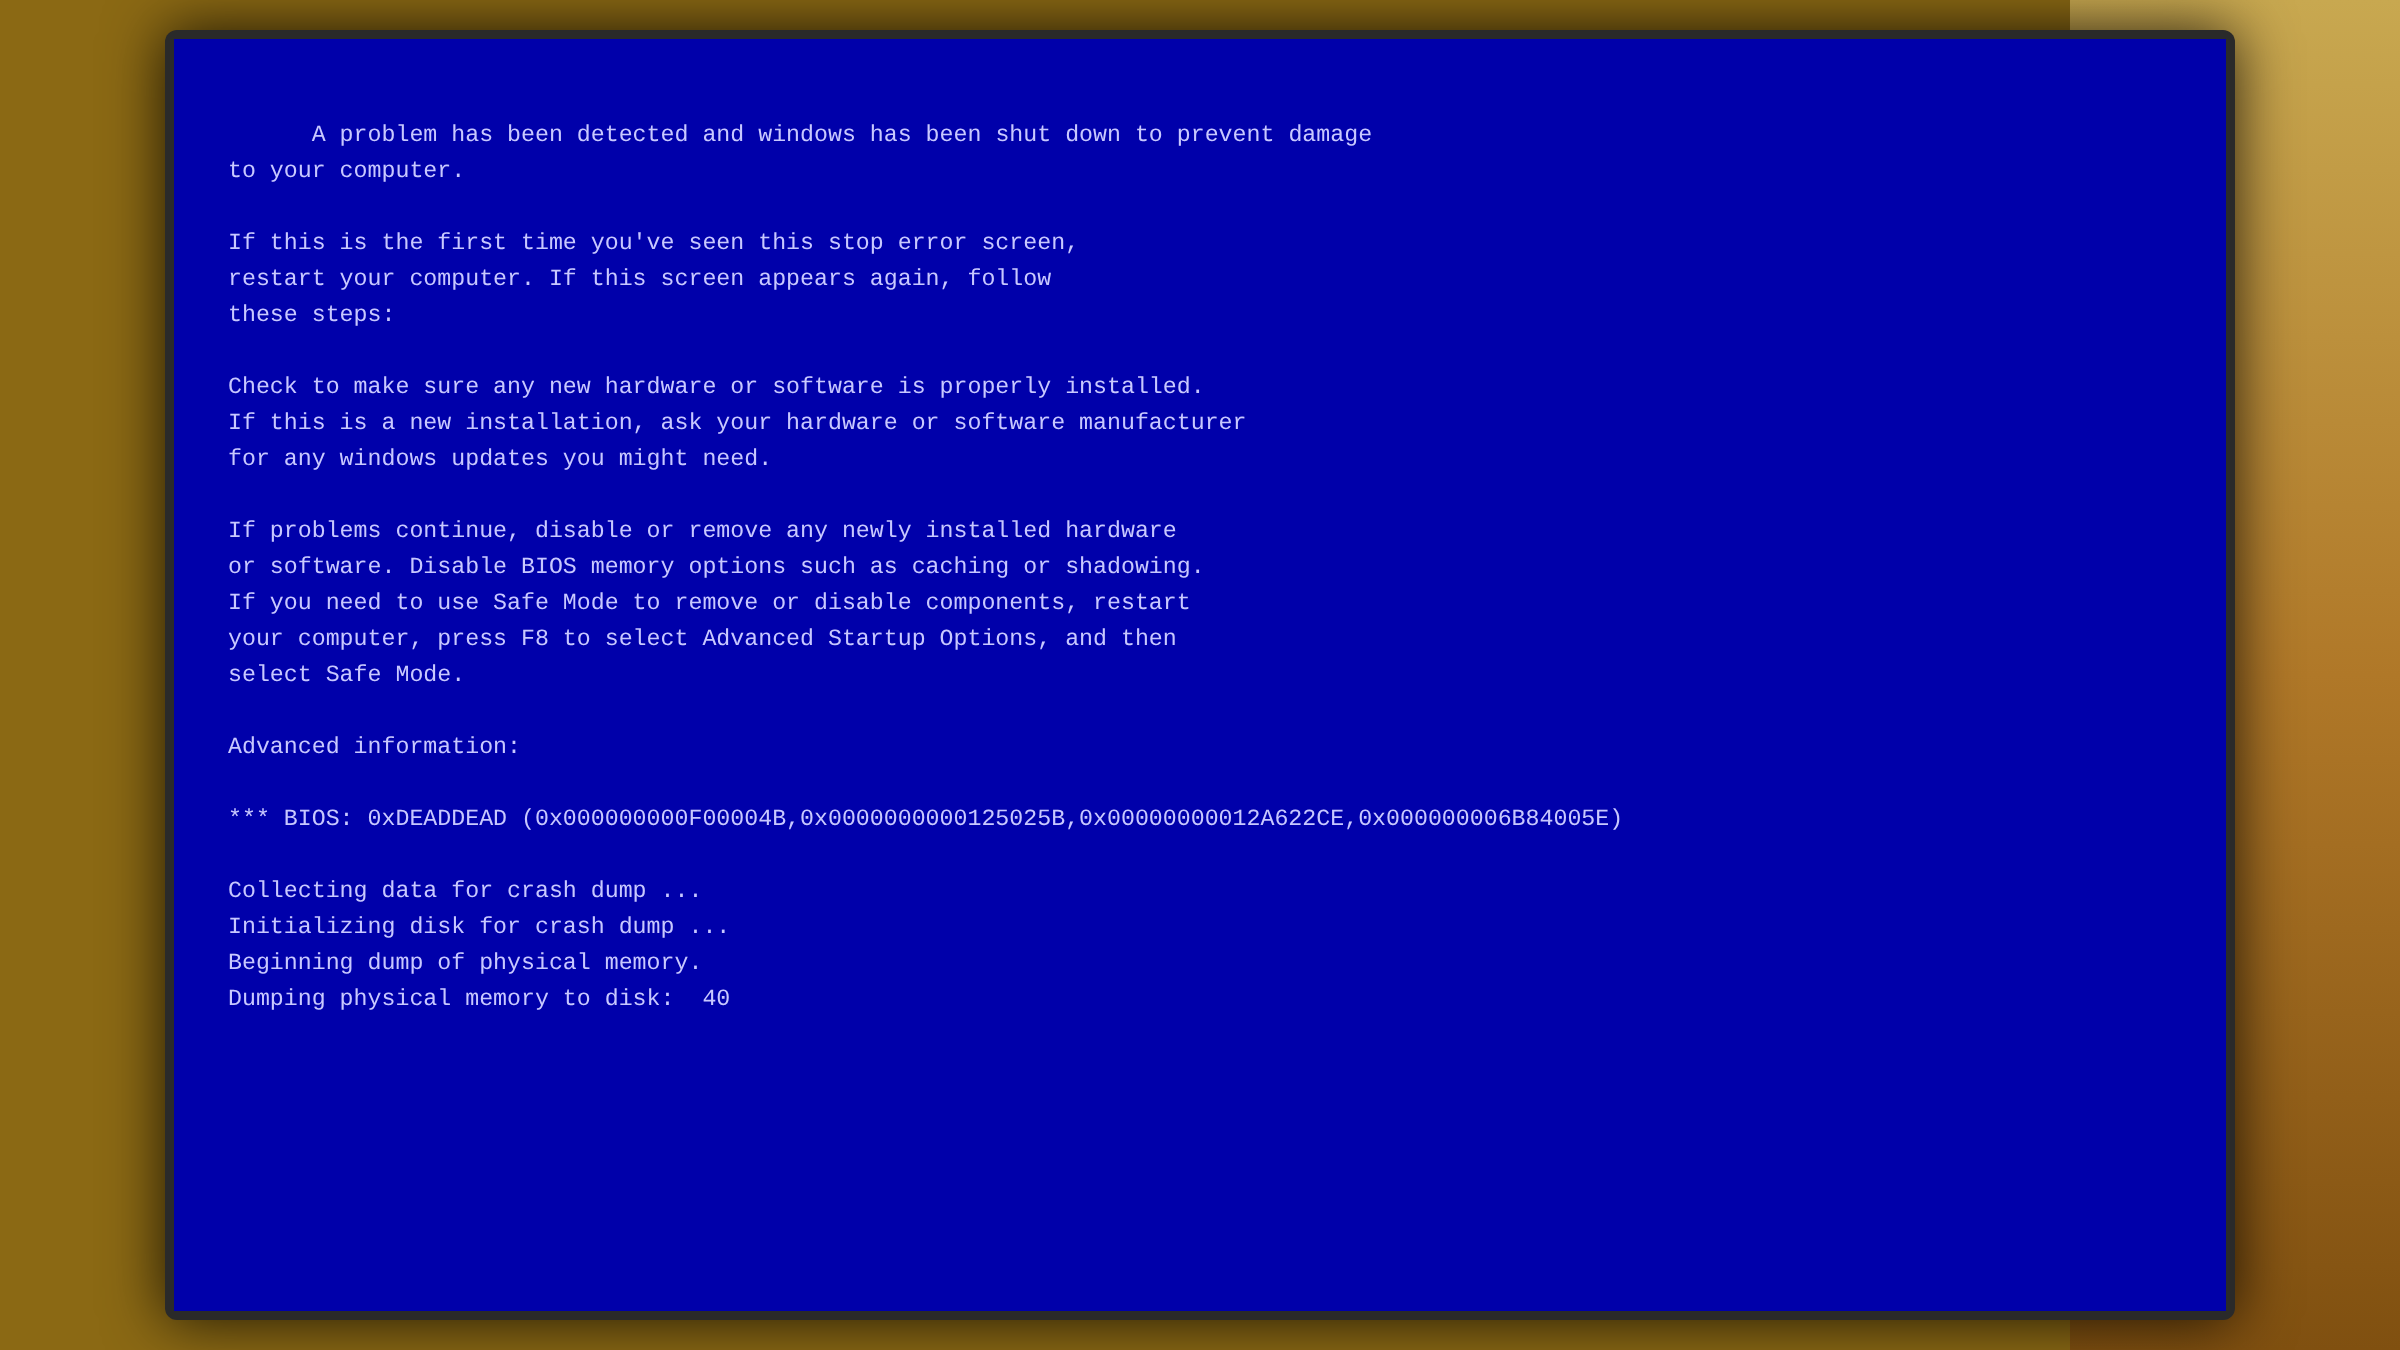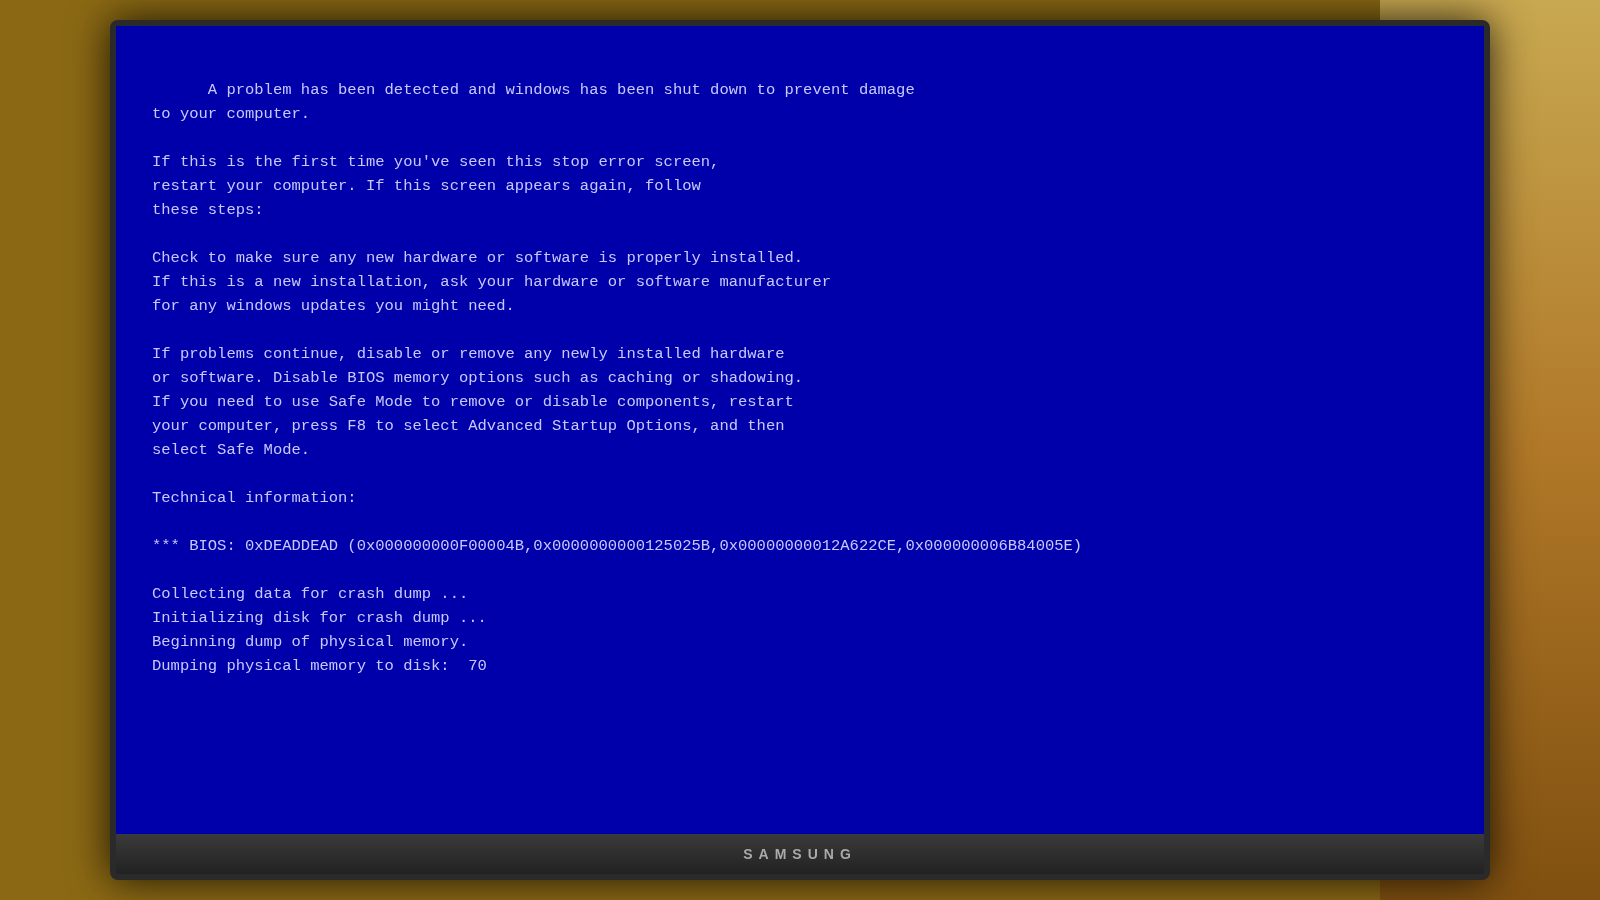--- a/index.html
+++ b/index.html
@@ -79,28 +79,25 @@
 <span>Check to make sure any new hardware or software is properly installed.
 If this is a new installation, ask your hardware or software manufacturer
 for any windows updates you might need.</span>
 
 <span>If problems continue, disable or remove any newly installed hardware
 or software. Disable BIOS memory options such as caching or shadowing.
 If you need to use Safe Mode to remove or disable components, restart
 your computer, press F8 to select Advanced Startup Options, and then
 select Safe Mode.</span>
 
-<span>Technical information:</span>
+<span>Advanced information:</span>
 
 <span>*** BIOS: 0xDEADDEAD (0x000000000F00004B,0x0000000000125025B,0x00000000012A622CE,0x000000006B84005E)</span>
 
 <span>Collecting data for crash dump ...
 Initializing disk for crash dump ...
 Beginning dump of physical memory.
-Dumping physical memory to disk:  70</span>
+Dumping physical memory to disk:  40</span>
     </div>
-  </div>
-  <div class="monitor-bottom">
-    <span class="brand-label">SAMSUNG</span>
   </div>
 </div>
 
 <div style="position:fixed; right:0; top:0; width:220px; height:900px; background: linear-gradient(180deg, #c8a850 0%, #b07828 50%, #805010 100%); z-index:-1;"></div>
 
 </body></html>

